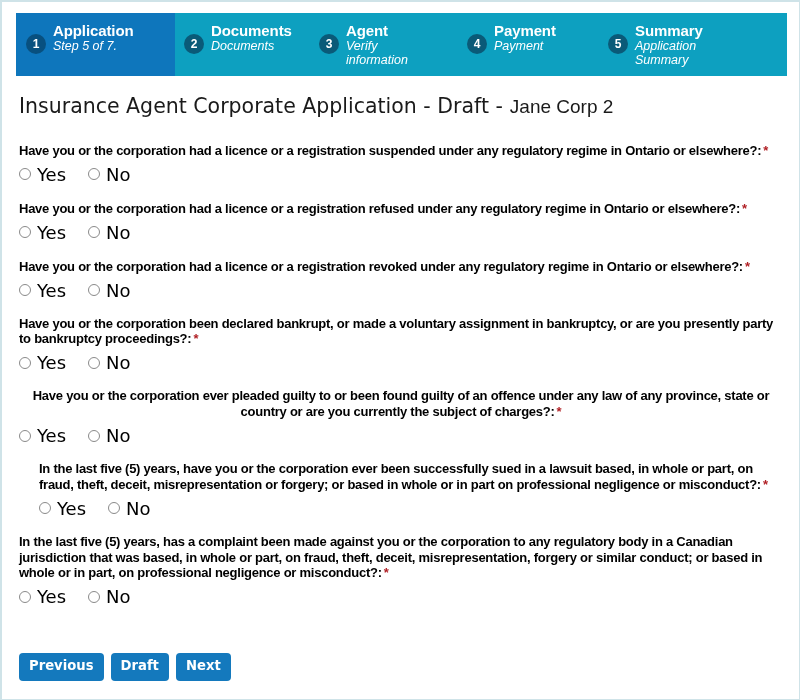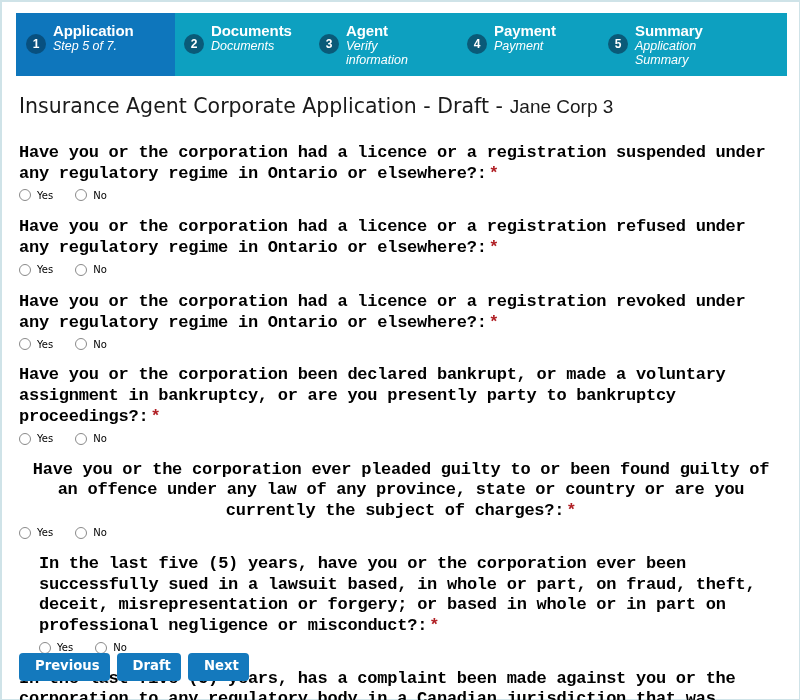--- a/index.html
+++ b/index.html
@@ -112,25 +112,25 @@
   .form-body {
     position: absolute;
     left: 17px;
     top: 141px;
     width: 764px;
   }
   .question {
     margin-bottom: 14px;
   }
   .q-text {
-    font-size: 17px;
+    font-size: 13px;
     font-weight: bold;
     color: #000000;
     line-height: 1.22;
-    font-family: Liberation Mono, monospace;
+    font-family: Liberation Sans, sans-serif;
     letter-spacing: -0.25px;
   }
   .req {
     color: #b01f24;
     font-weight: bold;
     margin-left: 2px;
   }
   .options {
     margin-top: 5px;
     display: flex;
@@ -146,21 +146,21 @@
     width: 12px;
     height: 12px;
     border: 1px solid #8a8a8a;
     border-radius: 50%;
     background: #ffffff;
     box-sizing: border-box;
     flex: 0 0 auto;
   }
   .opt-label {
     margin-left: 6px;
-    font-size: 10px;
+    font-size: 18px;
     color: #000000;
     font-family: "DejaVu Sans", sans-serif;
   }
 
   
   .q1 { margin-bottom: 16px; }
   .q2 { margin-bottom: 16px; }
   .q3 { margin-bottom: 15px; }
   .q4 { margin-bottom: 15px; }
   .q5 { margin-bottom: 15px; text-align: center; }
@@ -176,21 +176,21 @@
     align-items: center;
   }
   .btn {
     background: #1479bd;
     color: #ffffff;
     border: none;
     border-radius: 4px;
     font-family: "DejaVu Sans", sans-serif;
     font-size: 13.2px;
     font-weight: bold;
-    padding: 6px 10px 7px 16px;
+    padding: 6px 10px 7px 10px;
     margin-right: 7px;
     cursor: pointer;
     line-height: 1.1;
   }
 </style>
 </head>
 <body>
 
 <div id="page">
 
@@ -244,21 +244,21 @@
         <div class="step-sub">
           <span class="sub-line">Application</span>
           <span class="sub-line">Summary</span>
         </div>
       </div>
     </div>
 
   </div>
 
   <div class="page-title">
-    <span>Insurance Agent Corporate Application - Draft -</span><span class="corp-name">Jane Corp 3</span>
+    <span>Insurance Agent Corporate Application - Draft -</span><span class="corp-name">Jane Corp 2</span>
   </div>
 
   <div class="form-body">
 
     <div class="question q1">
       <div class="q-text"><span>Have you or the corporation had a licence or a registration suspended under any regulatory regime in Ontario or elsewhere?:</span><span class="req">*</span></div>
       <div class="options">
         <div class="opt">
             <span class="radio"></span>
             <span class="opt-label">Yes</span>

